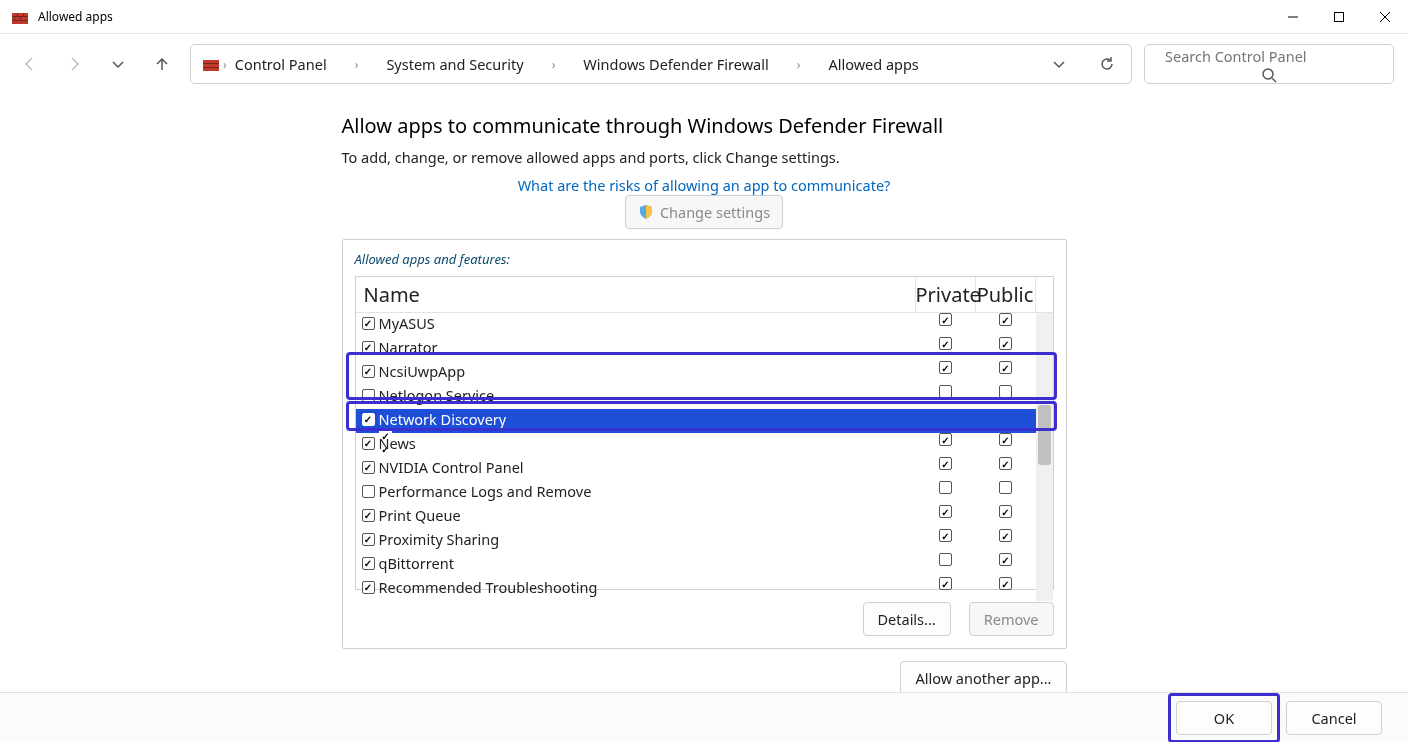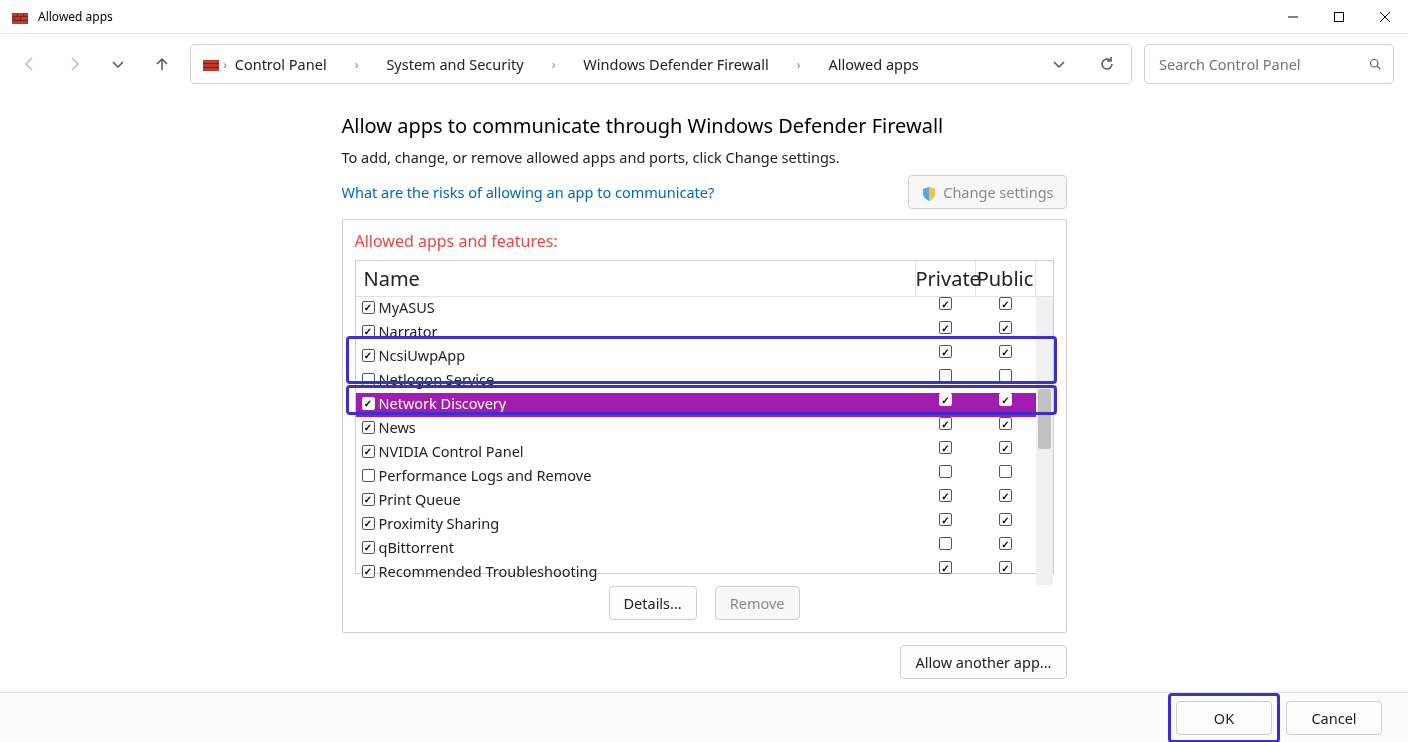--- a/index.html
+++ b/index.html
@@ -16,57 +16,57 @@
 
 .navbar { height: 60px; display: flex; align-items: center; gap: 12px; padding: 0 14px; }
 .nav-btn { width: 32px; height: 32px; display: flex; align-items: center; justify-content: center; border: none; background: transparent; border-radius: 4px; color: #555; }
 .nav-btn.disabled { color: #bdbdbd; }
 .nav-btn svg { width: 16px; height: 16px; }
 .address-bar { flex: 1; height: 40px; border: 1px solid #d0d0d0; border-radius: 5px; display: flex; align-items: center; padding: 0 8px 0 12px; gap: 4px; }
 .bc { display: flex; align-items: center; gap: 24px; font-size: 14.5px; color: #222; }
 .bc-sep { color: #888; font-size: 12px; }
 .bc-item { padding: 4px 4px; border-radius: 3px; }
 .addr-right { margin-left: auto; display: flex; align-items: center; gap: 16px; }
-.search-box { width: 250px; height: 40px; border: 1px solid #d0d0d0; border-radius: 5px; display: flex; align-items: center; padding: 0 12px; }
+.search-box { width: 250px; height: 40px; border: 1px solid #d0d0d0; border-radius: 5px; display: flex; align-items: center; padding: 0 12px; flex-direction: column; }
 .search-input { border: none; outline: none; flex: 1; font-size: 14.5px; color: #333; background: transparent; }
 .search-icon { color: #555; }
 
 
 .content { flex: 1; display: flex; flex-direction: column; align-items: center; overflow: hidden; }
 .inner { width: 725px; margin-top: 18px; }
 .heading { font-size: 20px; color: #000000; margin-bottom: 8px; }
 .sub { font-size: 14.5px; color: #222; margin-bottom: 8px; }
-.row-link { display: flex; justify-content: space-between; align-items: center; margin-bottom: 10px; }
+.row-link { display: flex; justify-content: space-between; align-items: center; margin-bottom: 10px; flex-direction: column; }
 .link { color: #0067c0; font-size: 14.5px; }
 .btn { font-size: 14.5px; border: 1px solid #cfcfcf; background: #fdfdfd; border-radius: 4px; padding: 6px 14px; color: #222; }
 .btn.disabled { color: #8a8a8a; background: #f7f7f7; }
-.change-btn { display: flex; align-items: flex-end; gap: 6px; padding: 6px 12px; }
+.change-btn { display: flex; align-items: center; gap: 6px; padding: 6px 12px; }
 
 
 .group { border: 1px solid #cfcfcf; border-radius: 2px; padding: 10px 12px 12px; }
-.group-title { font-size: 16px; color: #ef4444; margin-bottom: 8px; }
+.group-title { font-size: 13px; color: #0c4a6e; margin-bottom: 8px; font-style: italic; }
 .table-wrap { border: 1px solid #cfcfcf; position: relative; height: 314px; }
 .table-head { display: flex; border-bottom: 1px solid #e2e2e2; font-size: 20px; color: #222; }
 .th-name { flex: 1; padding: 4px 8px; border-right: 1px solid #e5e5e5; }
 .th-priv { width: 60px; text-align: center; padding: 4px 0; border-right: 1px solid #e5e5e5; }
 .th-pub { width: 60px; text-align: center; padding: 4px 0; border-right: 1px solid #e5e5e5; }
 .th-scroll { width: 17px; }
 .table-body { height: 288px; overflow: hidden; position: relative; }
 .scroll-track { position: absolute; right: 0; top: 0; bottom: 0; width: 17px; background: #f0f0f0; }
 .scroll-thumb { position: absolute; right: 2px; width: 13px; background: #c0c0c0; border-radius: 3px; }
 .rows { position: absolute; left: 0; right: 17px; top: 0; }
 .tr { display: flex; align-items: flex-start; height: 24px; font-size: 14.5px; color: #222; }
-.tr.selected { background: #a21caf; color: #fff; }
+.tr.selected { background: #1d4ed8; color: #fff; flex-direction: column; }
 .tr.selected .chk { background: #fff; border-color: #fff; }
 .td-name { flex: 1; display: flex; align-items: center; gap: 4px; padding-left: 6px; }
 .td-priv, .td-pub { width: 60px; display: flex; justify-content: center; }
 .chk { width: 13px; height: 13px; border: 1px solid #555; border-radius: 2px; display: inline-flex; align-items: center; justify-content: center; background: #fff; font-size: 10px; line-height: 1; }
 .chk.checked::after { content: "✓"; color: #000; font-weight: bold; }
 .tr.selected .chk.checked::after { color: #000; }
-.group-actions { display: flex; justify-content: center; gap: 18px; margin-top: 12px; }
+.group-actions { display: flex; justify-content: flex-end; gap: 18px; margin-top: 12px; }
 .allow-row { display: flex; justify-content: flex-end; margin-top: 12px; width: 725px; }
 
 
 .hl { position: absolute; border: 3px solid #3b2fd1; border-radius: 4px; pointer-events: none; z-index: 100; }
 
 
 .footer { height: 50px; border-top: 1px solid #e0e0e0; display: flex; justify-content: flex-end; align-items: center; gap: 14px; padding-right: 26px; background: #fbfbfb; }
 .footer .btn { width: 96px; text-align: center; padding: 6px 0; }
 
 .firewall-ico { width: 16px; height: 16px; }

